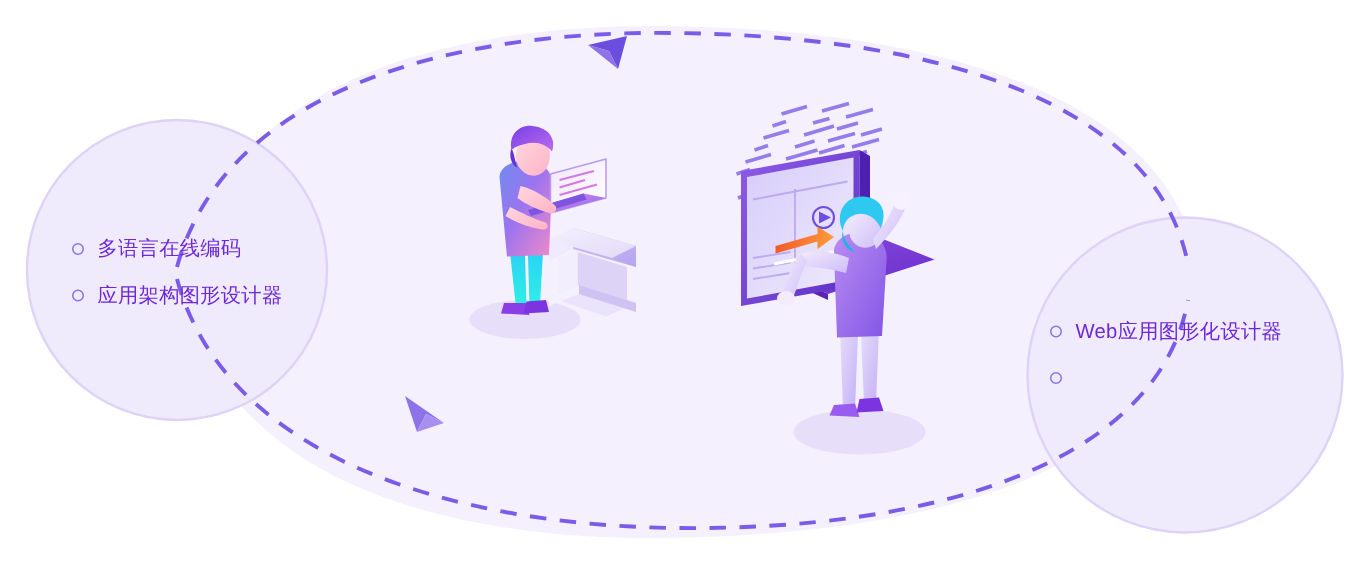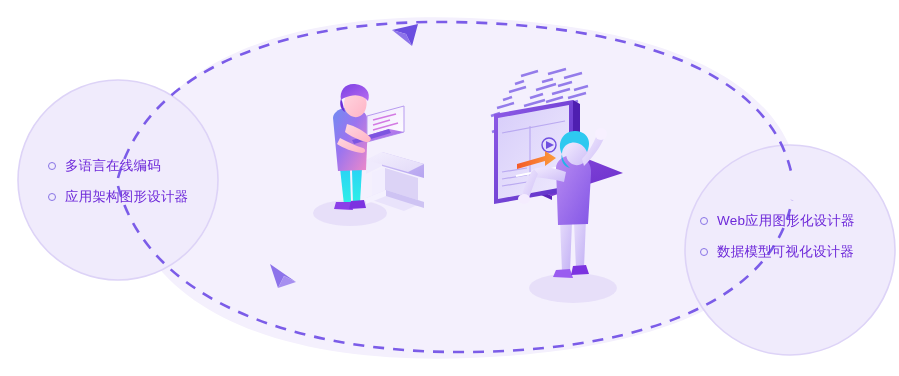--- a/index.html
+++ b/index.html
@@ -299,17 +299,16 @@
     </div>
   </div>
 
   <div class="feature-list" id="list-right">
     <div class="feature-item">
       <span class="bullet"></span>
       <span class="feature-label">Web应用图形化设计器</span>
     </div>
     <div class="feature-item">
       <span class="bullet"></span>
-      <span class="feature-label">数据模型可视化设计器</span>
     </div>
   </div>
 
 </div>
 
 </body></html>

